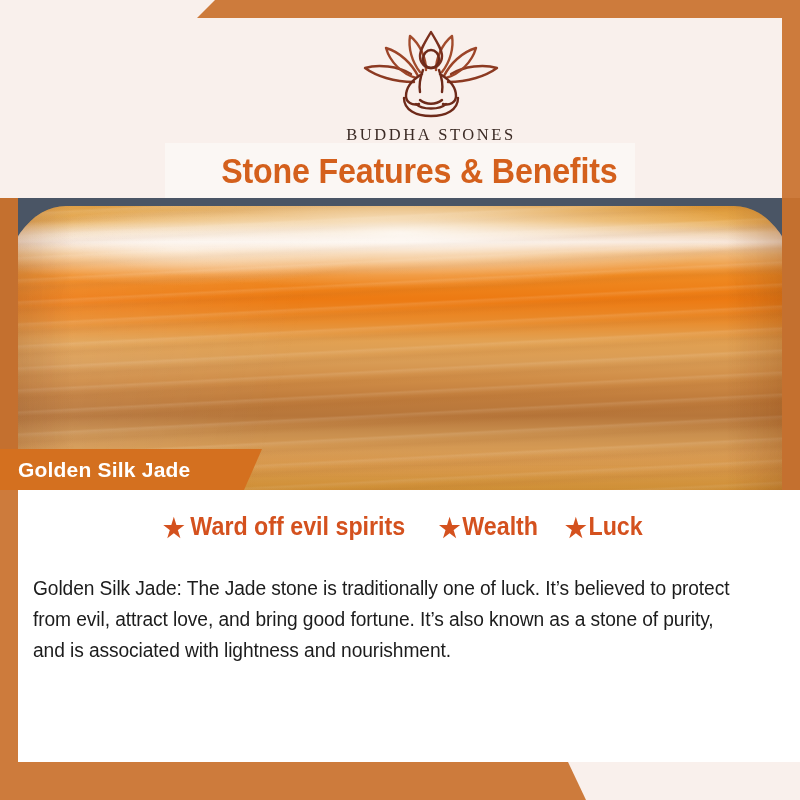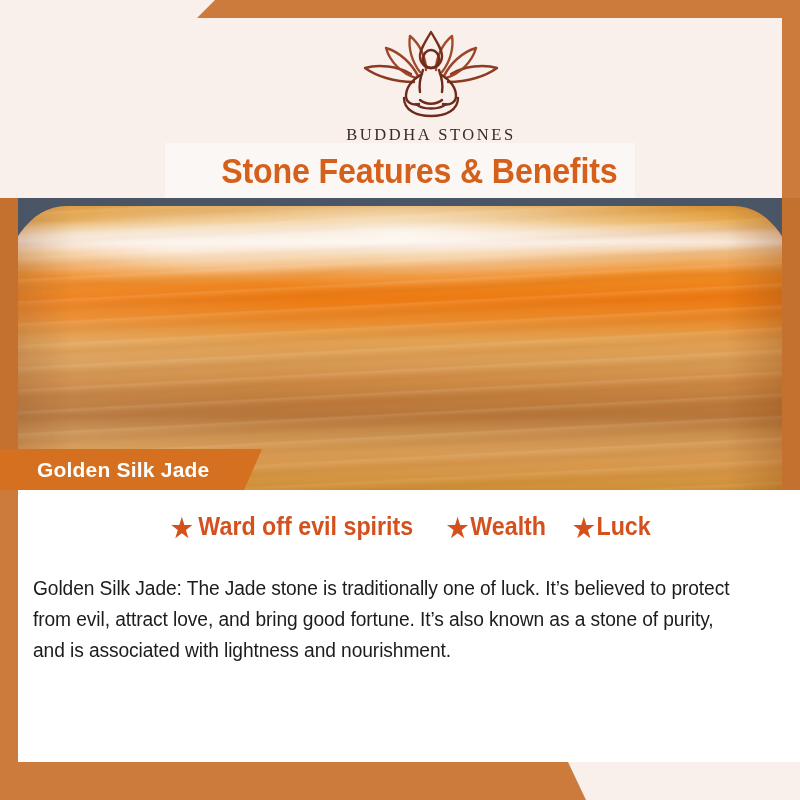--- a/index.html
+++ b/index.html
@@ -187,21 +187,21 @@
     position: absolute;
     left: 0; top: 449px;
     height: 41px;
     width: 262px;
     background: #d4701f;
     clip-path: polygon(0 0, 262px 0, 244px 41px, 0 41px);
     display: flex;
     align-items: center;
   }
   .stone-name-text {
-    padding-left: 37px;
+    padding-left: 18px;
     color: #ffffff;
     font-size: 21px;
     font-weight: bold;
     letter-spacing: 0.2px;
     white-space: nowrap;
     text-align: right;
   }
 
   
   .content {
@@ -211,21 +211,20 @@
     height: 272px;
     background: #ffffff;
   }
 
   .benefits {
     position: absolute;
     left: 0; top: 22px;
     width: 764px;
     text-align: center;
     white-space: nowrap;
-    padding-left: 8px;
   }
   .benefit {
     display: inline-block;
     vertical-align: middle;
     color: #d4511e;
     font-family: "Liberation Sans Narrow", "Liberation Sans", sans-serif;
     font-weight: bold;
     font-size: 25px;
     transform: scaleX(0.93);
   }

